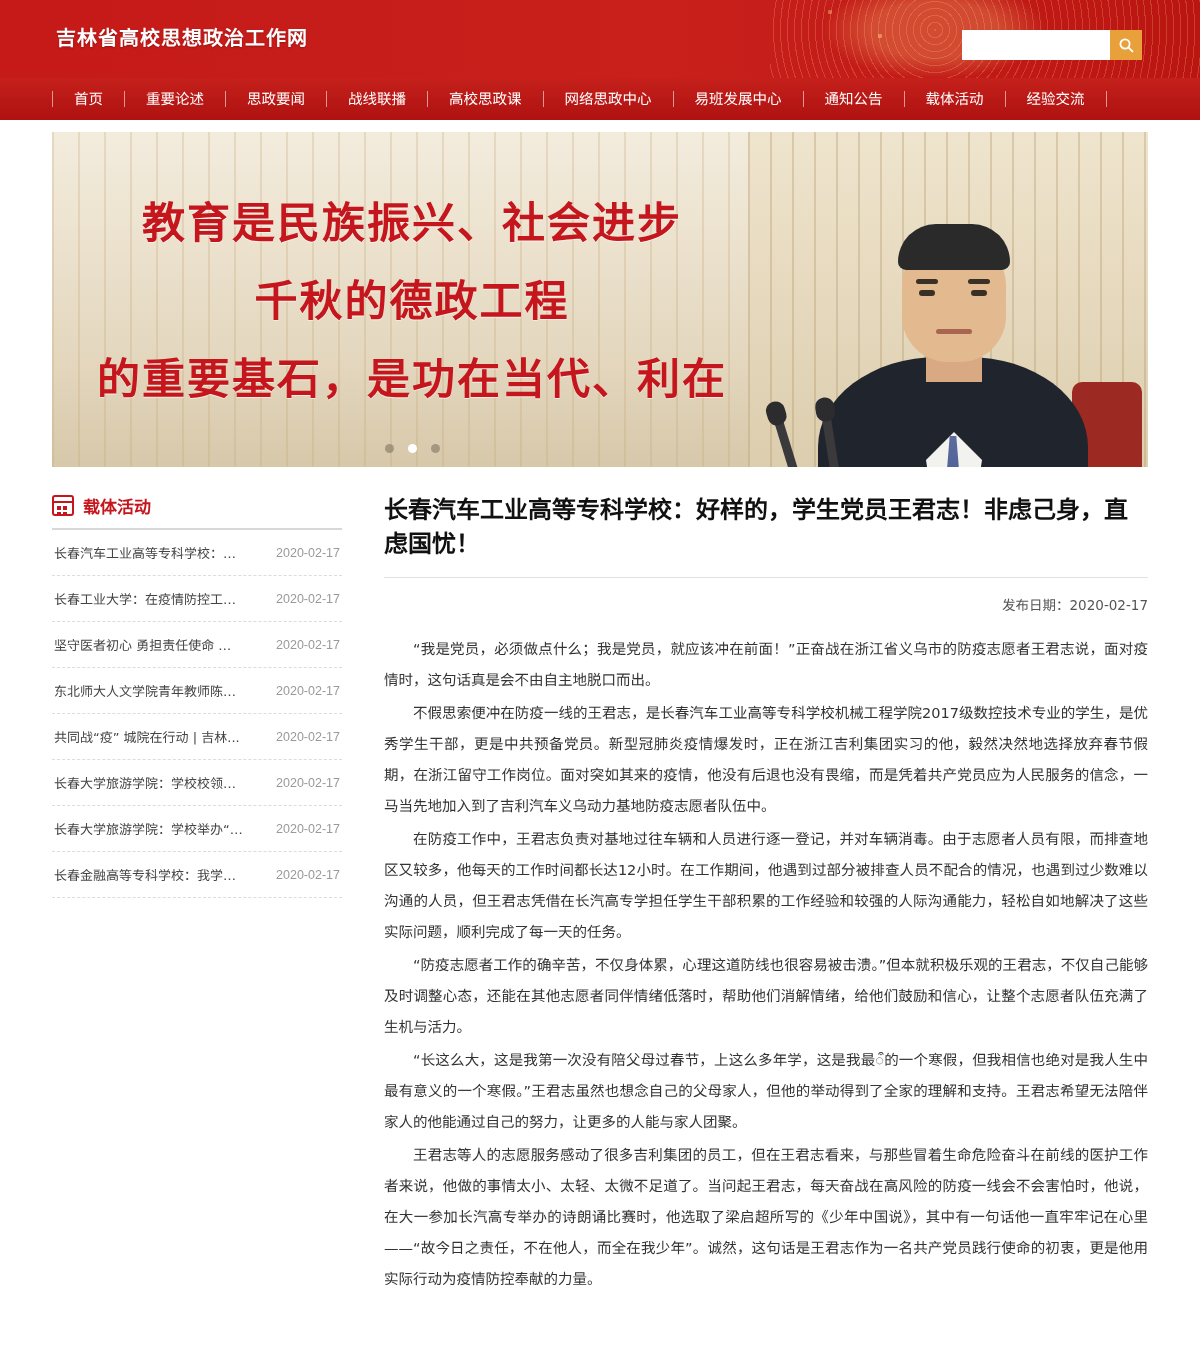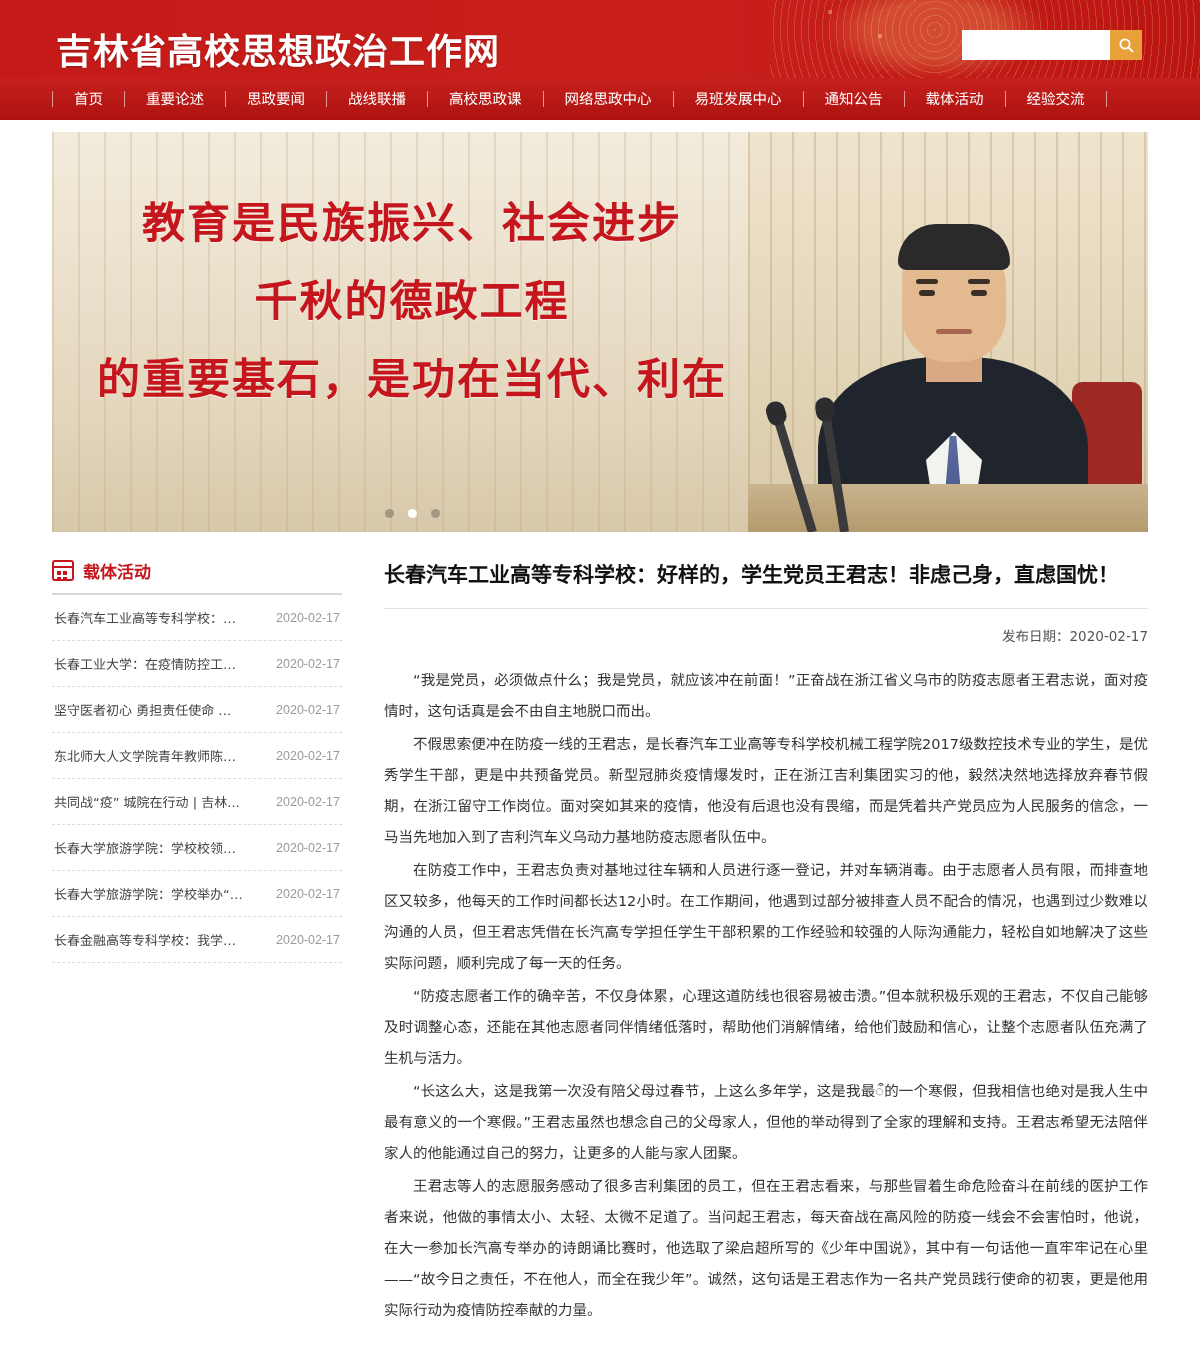--- a/index.html
+++ b/index.html
@@ -22,21 +22,21 @@
     position: absolute; right: 0; top: 0; width: 430px; height: 78px;
     background:
       radial-gradient(circle at 110px 36px, rgba(255,190,120,0.55) 0 2px, rgba(0,0,0,0) 2.5px),
       radial-gradient(circle at 60px 12px, rgba(255,190,120,0.45) 0 2px, rgba(0,0,0,0) 2.5px),
       radial-gradient(ellipse 160px 70px at 165px 30px, rgba(255,200,120,0.28) 0 40%, rgba(0,0,0,0) 70%),
       repeating-radial-gradient(circle at 165px 30px, rgba(255,205,140,0.22) 0 1px, rgba(0,0,0,0) 1px 7px);
   }
   .header .site-title {
     position: absolute; left: 56px; top: 22px;
     color: #ffffff;
-    font-size: 36px;
+    font-size: 20px;
     font-weight: bold;
     letter-spacing: 1px;
     text-shadow: 0 1px 2px rgba(0,0,0,0.25);
     font-family: "DejaVu Sans", "Liberation Sans", sans-serif;
   }
   .search-box {
     position: absolute; right: 58px; top: 30px;
     width: 180px; height: 30px;
     background: #ffffff;
     display: flex; align-items: center;
@@ -67,21 +67,21 @@
     line-height: 16px;
     border-right: 1px solid rgba(255,255,255,0.55);
     white-space: nowrap;
   }
   .nav a:first-child { border-left: 1px solid rgba(255,255,255,0.55); }
 
   
   .banner {
     position: relative;
     margin: 12px 52px 0 52px;
-    height: 400px;
+    height: 335px;
     overflow: hidden;
     background: linear-gradient(180deg, #efe7d8 0%, #e7dcc7 100%);
   }
   .banner .curtain {
     position: absolute; inset: 0;
     background:
       repeating-linear-gradient(90deg, rgba(190,160,110,0.25) 0 2px, rgba(0,0,0,0) 2px 26px),
       linear-gradient(180deg, #f3ecdd 0%, #e3d6bd 70%, #d8c8aa 100%);
   }
   .banner .photo {
@@ -223,21 +223,21 @@
 
   .article { flex: 1; padding-left: 42px; }
   .breadcrumb {
     font-size: 13.5px; color: #555;
     font-family: "DejaVu Sans", "Liberation Sans", sans-serif;
     margin-bottom: 14px;
   }
   .breadcrumb a { color: #555; text-decoration: none; }
   .article h1 {
     margin: 0 0 16px 0;
-    font-size: 21px;
+    font-size: 24px;
     color: #111;
     font-weight: bold;
     line-height: 34px;
     font-family: "DejaVu Sans", "Liberation Sans", sans-serif;
   }
   .article .rule { border-top: 1px solid #e2e2e2; }
   .article .pubdate {
     text-align: right; font-size: 13.5px; color: #555;
     margin: 16px 0 20px 0;
     font-family: "DejaVu Sans", "Liberation Sans", sans-serif;

